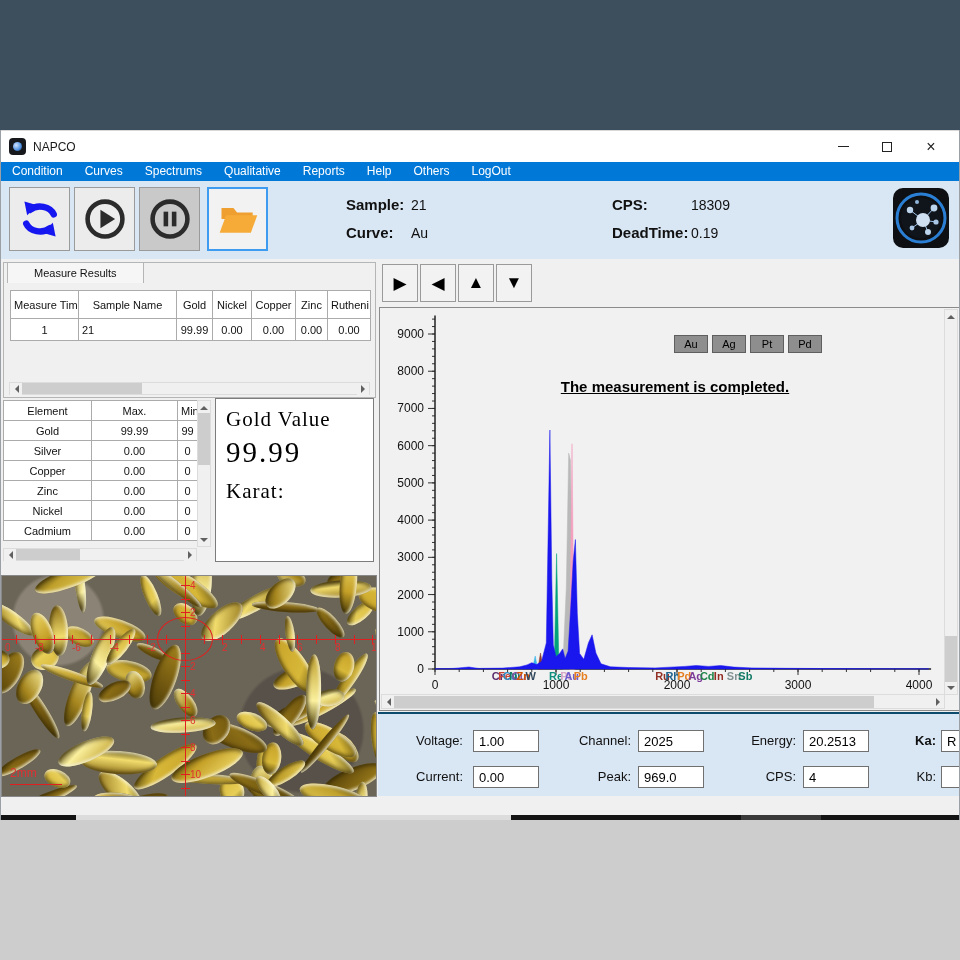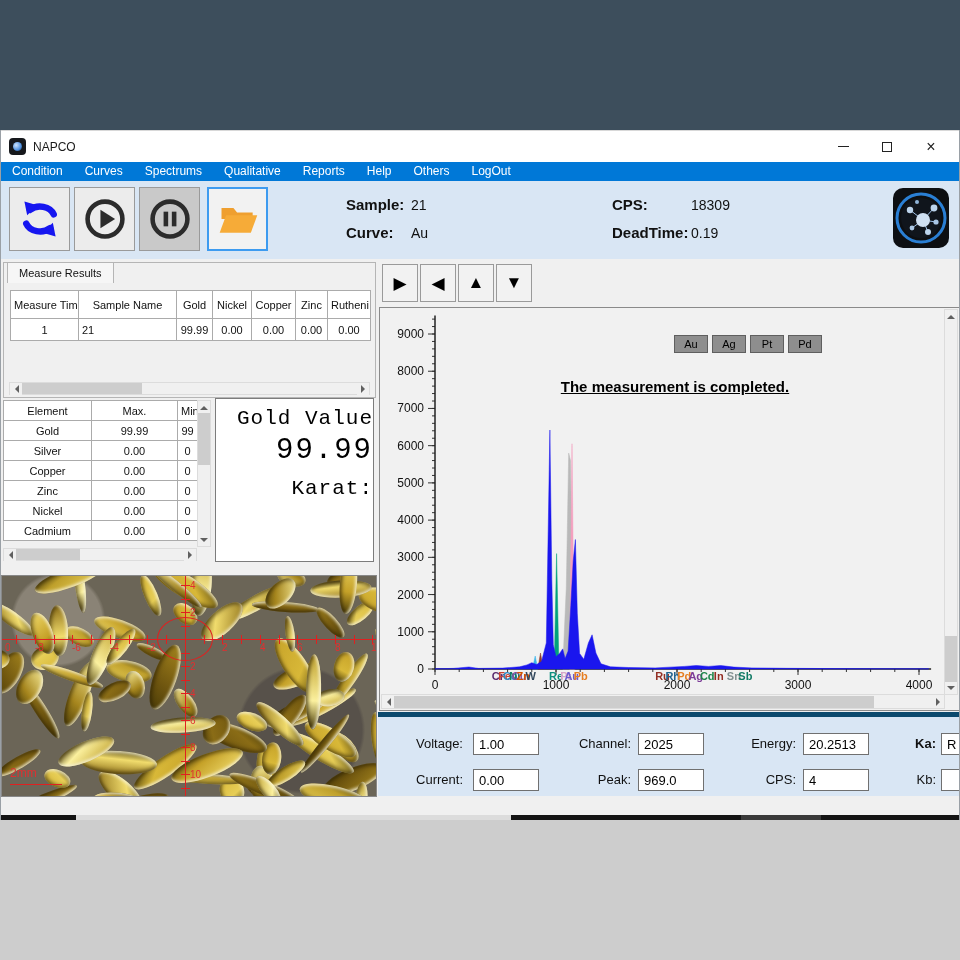--- a/index.html
+++ b/index.html
@@ -39,21 +39,21 @@
   .tool-btn svg { width:44px; height:44px; }
   .tb-pause { background:#c9c9c9; }
   .tb-folder { border:2px solid #3d9bf0; background:#f2f2f2; }
   .tb-label { position:absolute; font-size:15px; font-weight:bold; color:#111; }
   .tb-value { position:absolute; font-size:14px; color:#111; }
   .brand-logo { position:absolute; right:9px; top:5px; width:58px; height:64px; }
 
   
   .results-box { position:absolute; left:2px; top:132px; width:373px; height:136px;
     background:#f0f0f0; border:1px solid #b5b5b5; }
-  .results-tab { position:absolute; left:3px; top:-1px; height:21px; padding:0 11px; background:#f6f6f6;
+  .results-tab { position:absolute; left:3px; top:-1px; height:21px; padding:0 26px; background:#f6f6f6;
     border:1px solid #b5b5b5; border-bottom:none; font-size:11px; line-height:20px; color:#111; z-index:2; }
   table { border-collapse:collapse; }
   .grid { background:#ffffff; font-size:11px; color:#111; }
   .grid th, .grid td { border:1px solid #ababab; padding:1px 3px; overflow:hidden; white-space:nowrap; }
   .grid th { font-weight:normal; background:#ffffff; }
   .mr-table { position:absolute; left:6px; top:27px; width:360px; table-layout:fixed; }
   .mr-table th { height:28px; }
   .mr-table td { height:22px; text-align:center; }
   .mr-table td.al { text-align:left; }
 
@@ -67,22 +67,22 @@
   .t-l { border-right-color:#606060; margin-right:3px;}
   .t-r { border-left-color:#606060; margin-left:3px;}
   .t-u { border-bottom-color:#606060; margin-bottom:3px;}
   .t-d { border-top-color:#606060; margin-top:3px;}
 
   .el-table { position:absolute; left:2px; top:270px; width:194px; table-layout:fixed; }
   .el-table th { height:20px;margin-left:36px; }
   .el-table td { height:20px; text-align:center; }
 
   .gold-panel { position:absolute; left:214px; top:268px; width:159px; height:164px;
-    background:#ffffff; border:1px solid #7c7c7c; padding:8px 0;
-    font-family:Liberation Mono, monospace; color:#000;text-align:right; }
+    background:#ffffff; border:1px solid #7c7c7c; padding:8px 10px;
+    font-family:Liberation Serif, serif; color:#000; }
   .gp-title { font-size:21px; letter-spacing:1px; }
   .gp-value { font-size:29px; margin-top:4px; letter-spacing:2px; }
   .gp-karat { font-size:21px; margin-top:10px; letter-spacing:1px; }
   .gp-kvalue { font-size:29px; margin-top:4px; letter-spacing:2px; }
 
   
   .camera { position:absolute; left:0; top:445px; width:376px; height:222px; overflow:hidden;
     background:#6b6557;
     background-image: radial-gradient(circle at 15% 20%, #8a8376 0 12%, transparent 13%),
       radial-gradient(circle at 80% 70%, #57514a 0 18%, transparent 19%);
@@ -111,21 +111,21 @@
   #spectrum-svg { position:absolute; left:0; top:0; }
   svg text { font-family:"Liberation Sans", sans-serif; }
   .chart-msg { position:absolute; left:55px; top:70px; width:480px; text-align:center;
     font-size:15px; font-weight:bold; color:#000;text-decoration:underline; }
   .legend-btn { position:absolute; top:27px; width:34px; height:18px; background:#8e8e8e;
     border:1px solid #5f5f5f; color:#000; font-size:11px; text-align:center; line-height:16px; }
   .chart-vsb { right:1px; top:1px; width:14px; height:386px; }
   .chart-hsb { left:1px; bottom:1px; width:564px; height:15px; }
 
   .fields-panel { position:absolute; left:0; top:454px; width:583px; height:84px; background:#d9e6f4;
-    border-top:5px solid #0c4a6e; }
+    border-top:2px solid #0c4a6e; }
   .f-label { position:absolute; font-size:13px; color:#111; text-align:right; width:70px; }
   .f-input { position:absolute; width:66px; height:22px; background:#ffffff; border:1px solid #707070;
     font-size:13px; padding:2px 5px; color:#000; font-family:"Liberation Sans", sans-serif; }
 
   
   .statusbar { position:absolute; left:0; top:667px; width:100%; height:18px; background:#f0f0f0;
     border-top:1px solid #d0d0d0; font-size:11px; color:#222; }
   .status-left { position:absolute; left:8px; top:3px; font-weight:bold; color:#333; }
   .status-right { position:absolute; right:10px; top:3px; }
   .bottom-strip { position:absolute; left:0; top:685px; width:100%; height:5px; background:#141414; }

